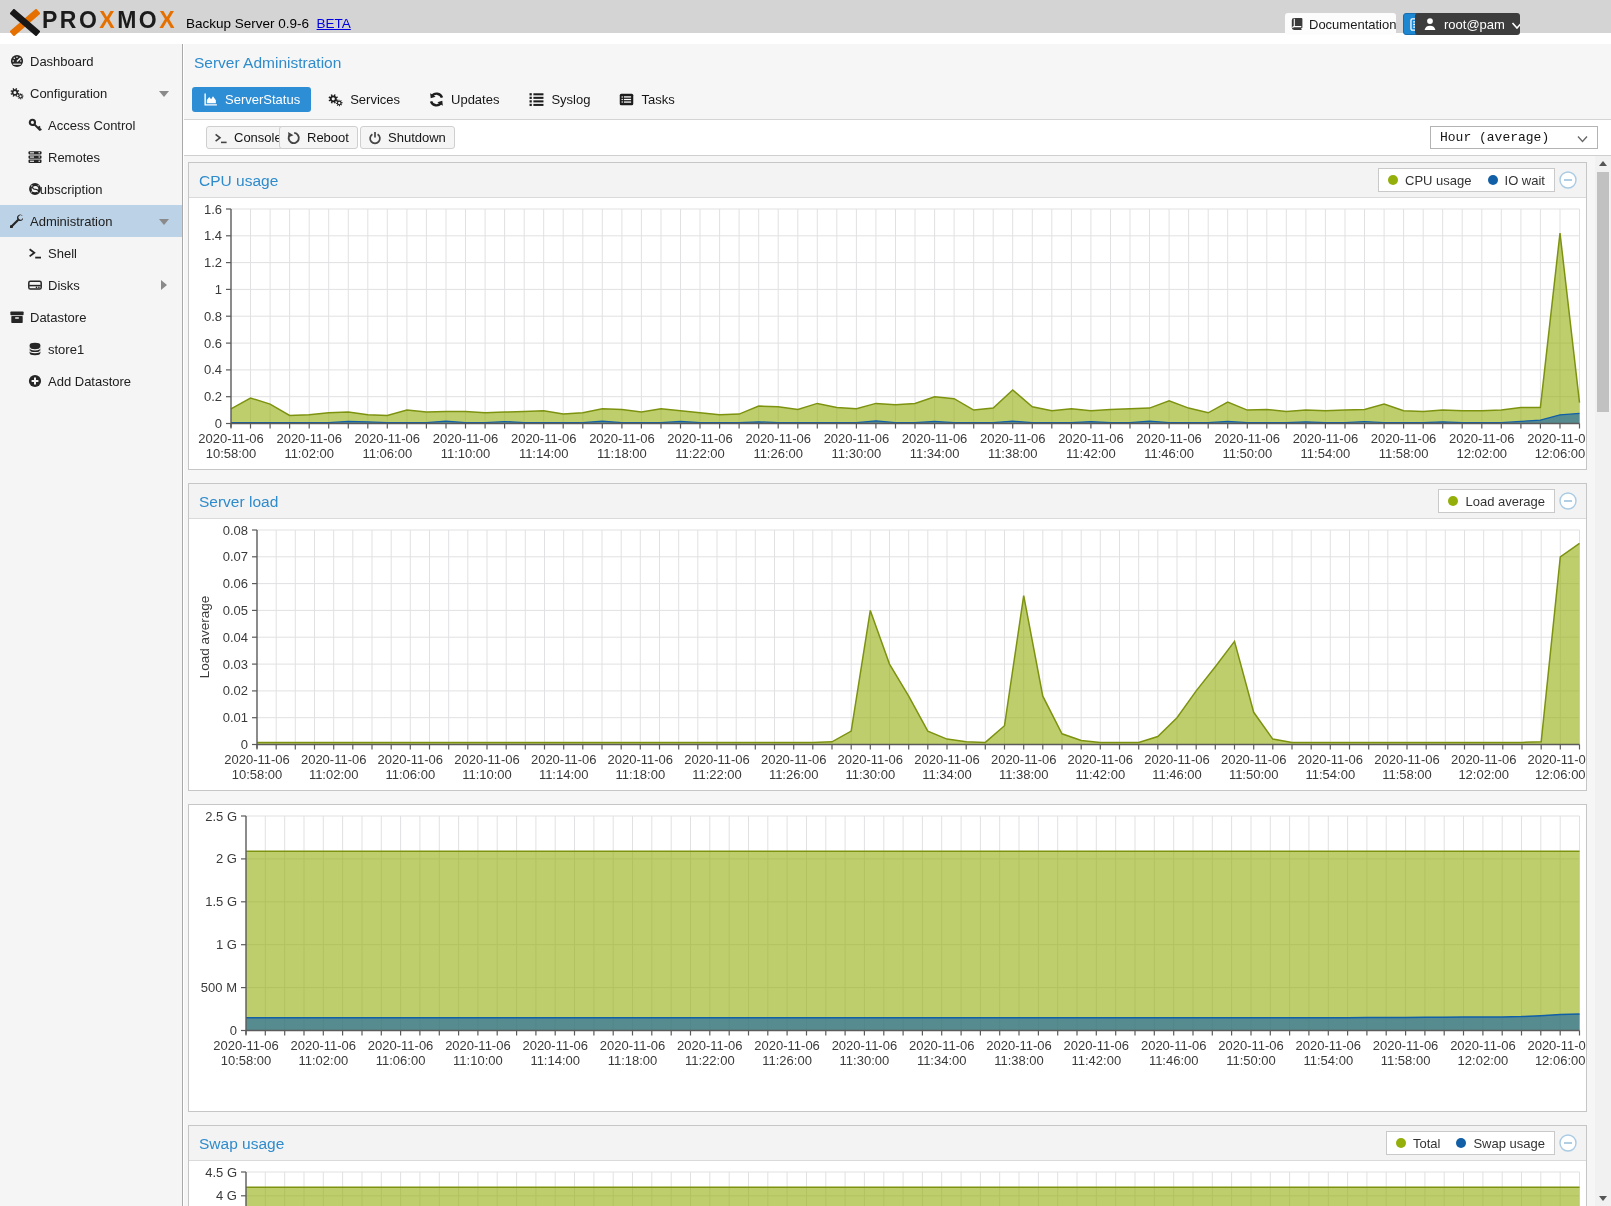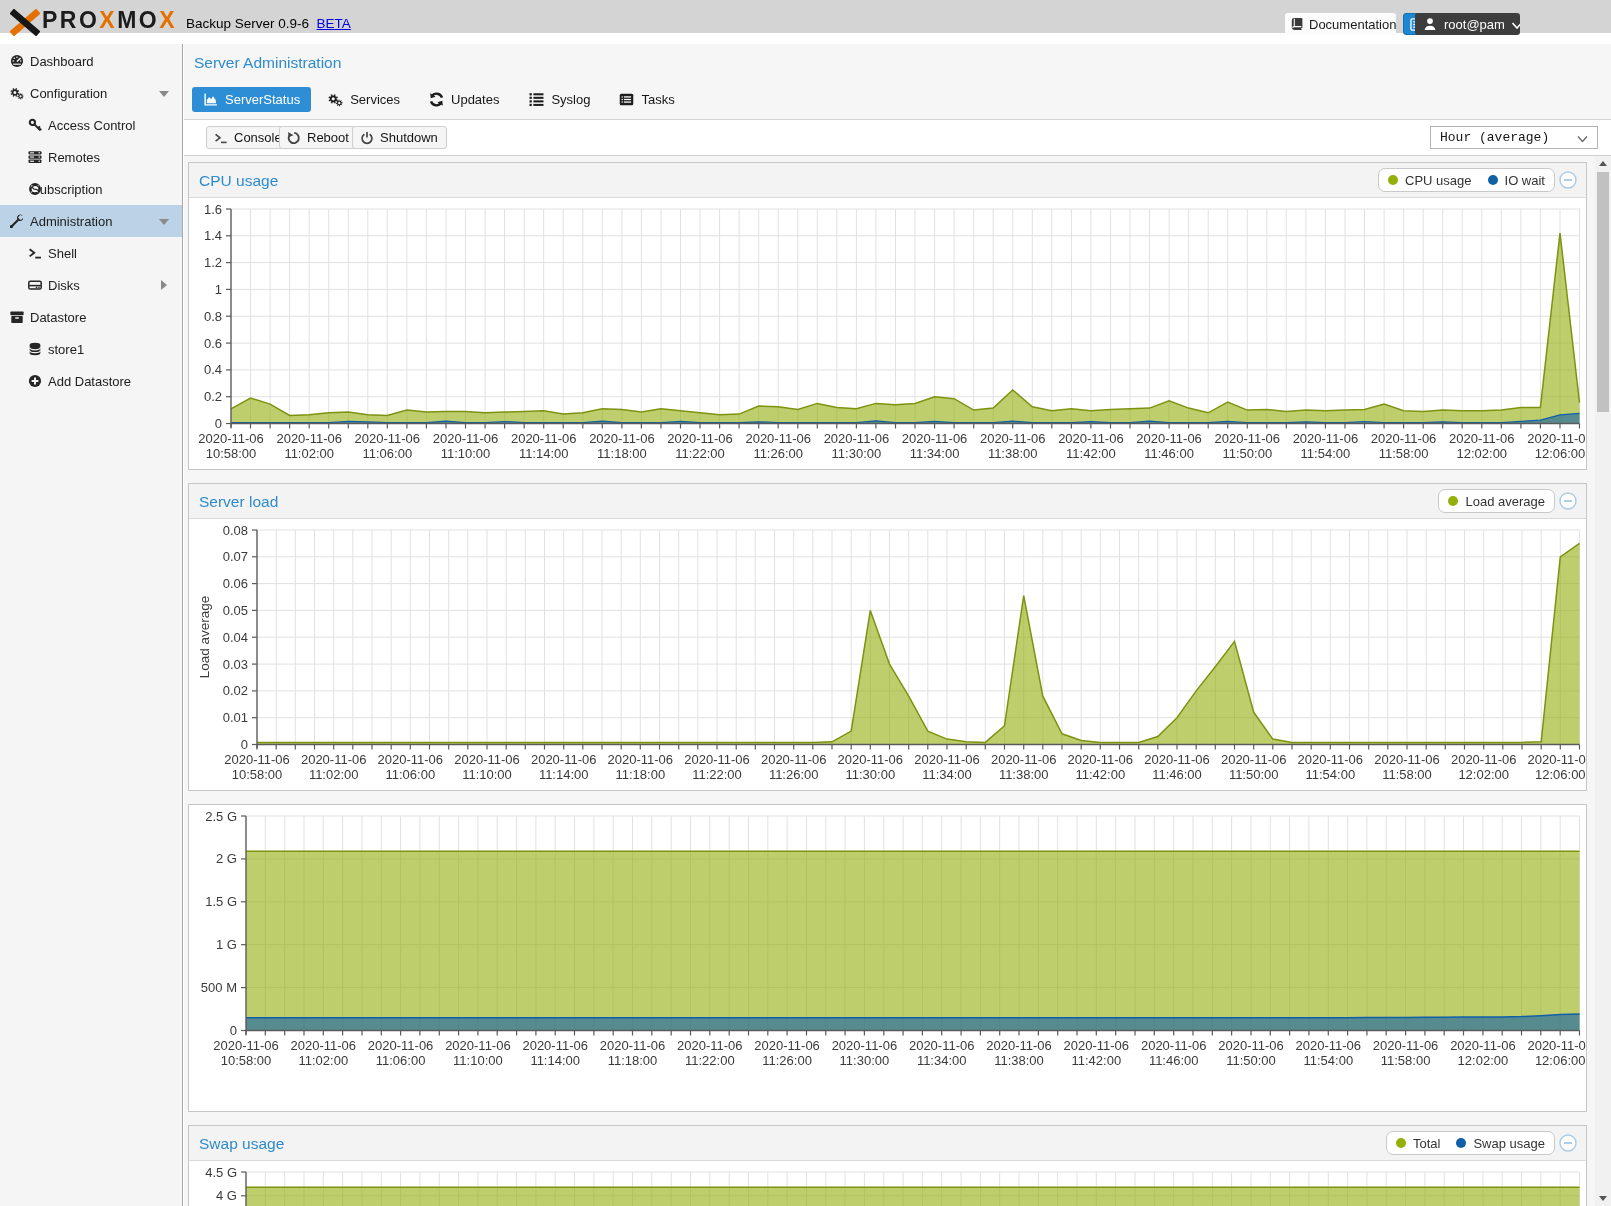--- a/index.html
+++ b/index.html
@@ -31,21 +31,21 @@
 .tab svg { margin-right:7px; }
 .tabactive { background:#2e8ed5; color:#fff; }
 .toolbar { position:absolute; left:0; top:75px; width:1427px; height:37px; background:#fff; border-bottom:1px solid #cfcfcf; border-top:1px solid #d4d4d4; }
 .tbtn { position:absolute; top:6px; height:23px; background:#f5f5f5; border:1px solid #cfcfcf; border-radius:3px; font-size:13px; color:#141414; display:inline-flex; align-items:center; padding:0 8px 0 7px; white-space:nowrap; }
 .tbtn svg { flex-shrink:0; }
 .tbtn svg { margin-right:6px; }
 .combo { position:absolute; left:1246px; top:6px; width:168px; height:23px; background:#fff; border:1px solid #b3b3b3; font-size:13px; color:#141414; display:flex; align-items:center; padding-left:9px;font-family:Liberation Mono, monospace; }
 .panel { position:absolute; left:4px; width:1399px; background:#fff; border:1px solid #c6c6c6; }
 .phead { height:35px; background:#f3f3f3; border-bottom:1px solid #dadada; position:relative; }
 .ptitle { position:absolute; left:10px; top:9px; font-size:15.5px; color:#2e8bcc; }
-.legend { position:absolute; top:5px; height:24px; border:1px solid #c9c9c9; border-radius:7px; background:#fff; display:flex; align-items:center; font-size:13px; color:#333; padding:0 9px; white-space:nowrap; }
+.legend { position:absolute; top:5px; height:24px; border:1px solid #c9c9c9; border-radius:0; background:#fff; display:flex; align-items:center; font-size:13px; color:#333; padding:0 9px; white-space:nowrap; }
 .ldot { width:10px; height:10px; border-radius:50%; margin-right:7px; }
 .collapse { position:absolute; top:8px; width:18px; height:18px; }
 .scrollv { position:absolute; left:1411px; top:112px; width:16px; height:1050px; background:#f1f1f1; }
 .scrollv .thumb { position:absolute; left:2px; top:16px; width:12px; height:240px; background:#c1c1c1; }
 .sarrow { position:absolute; left:4px; width:0; height:0; border-left:4px solid transparent; border-right:4px solid transparent; }
 </style></head><body>
 
 <div class="topbar">
 <div class="logo"><svg width="30" height="27" viewBox="0 0 30 27">
 <g stroke-linecap="square">
@@ -272,21 +272,21 @@
             <path d="M1.6,3.4 L6,6.8 L1.6,10.2"></path>
             <line x1="7" y1="11.4" x2="12.6" y2="11.4"></line>
           </g>
         </svg>Console</div>
 <div class="tbtn" style="left:95px;"><svg width="14" height="14" viewBox="0 0 14 14" style="">
           <g fill="none" stroke="#444" stroke-width="1.9">
             <path d="M3.1,3.4 A5.1,5.1 0 1 0 7.2,1.9"></path>
           </g>
           <polygon points="1.1,1.1 1.7,6.3 6.5,4.2" fill="#444"></polygon>
         </svg>Reboot</div>
-<div class="tbtn" style="left:168px;"><svg width="14" height="14" viewBox="0 0 14 14" style="">
+<div class="tbtn" style="left:176px;"><svg width="14" height="14" viewBox="0 0 14 14" style="">
           <g fill="none" stroke="#444" stroke-width="1.7">
             <path d="M4.4,3.3 A4.9,4.9 0 1 0 9.6,3.3"></path>
             <line x1="7" y1="1" x2="7" y2="6.6"></line>
           </g>
         </svg>Shutdown</div>
 <div class="combo">Hour (average)<span style="position:absolute; right:9px; top:7px;"><svg width="11" height="11" viewBox="0 0 11 11" style="">
             <polyline points="1,2.5 5.5,7.5 10,2.5" fill="none" stroke="#666" stroke-width="1.3"></polyline>
           </svg></span></div>
 </div>
 <div class="panel" style="top:118px; height:308px;">

